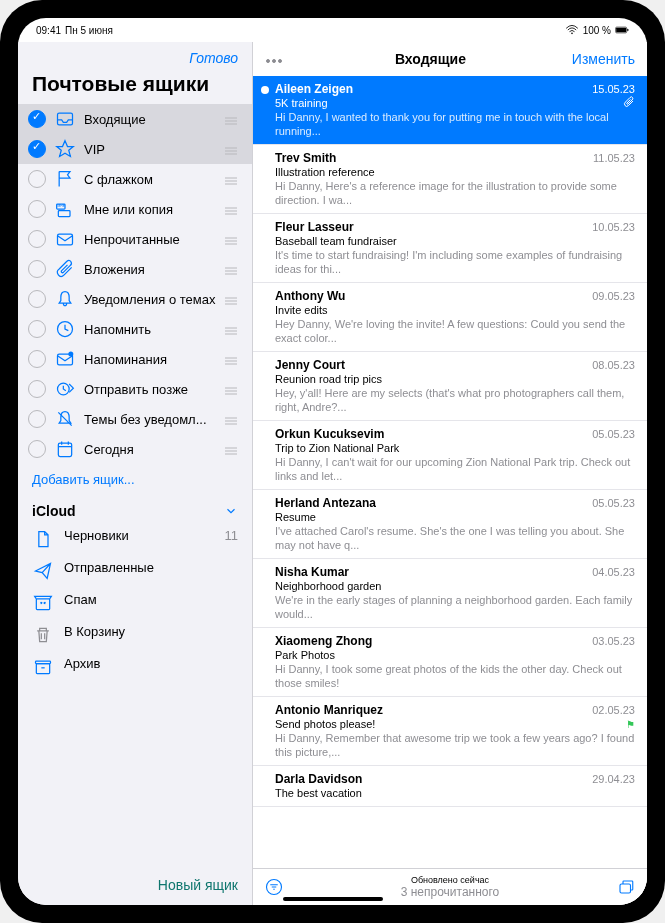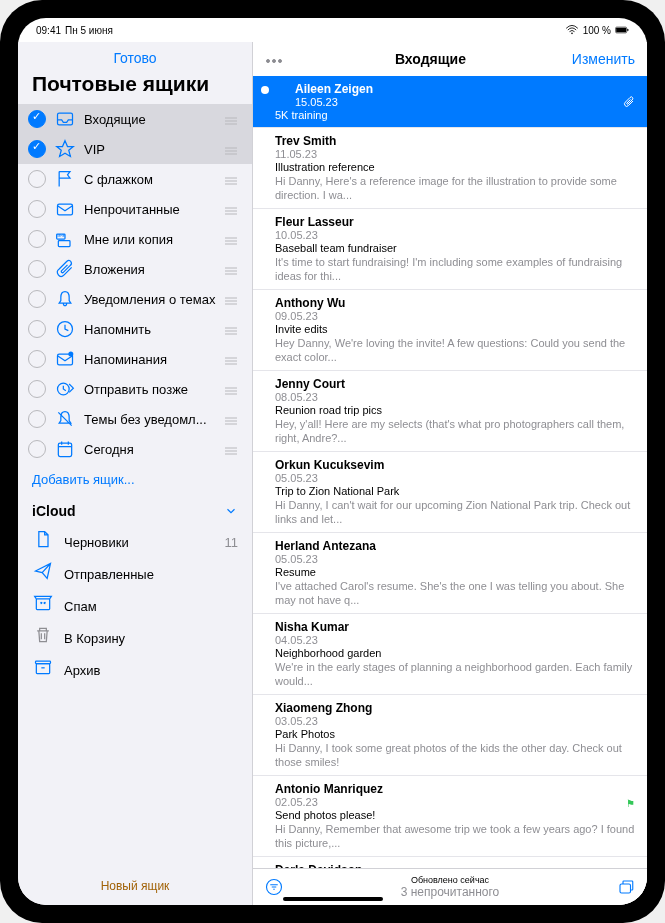--- a/index.html
+++ b/index.html
@@ -4,54 +4,54 @@
 <style>
 * { margin: 0; padding: 0; box-sizing: border-box; font-family: -apple-system, BlinkMacSystemFont, "Segoe UI", sans-serif; }
 body { background: #f0f0f0; display: flex; align-items: center; justify-content: center; min-height: 100vh; }
 .device-frame { width: 665px; height: 923px; background: #000; border-radius: 42px; padding: 18px; position: relative; }
 .screen { width: 100%; height: 100%; background: #fff; border-radius: 28px; overflow: hidden; position: relative; }
 .status-bar { height: 24px; display: flex; justify-content: space-between; align-items: center; padding: 0 18px 0; font-size: 10px; font-weight: 500; }
 .status-left, .status-right { display: flex; align-items: center; gap: 4px; }
 .status-right svg { width: 14px; height: 10px; }
 .main-layout { display: flex; height: calc(100% - 24px); position: relative; }
 .sidebar { width: 234px; flex-shrink: 0; background: #f2f2f7; display: flex; flex-direction: column; }
-.sidebar-header { display: flex; justify-content: center; padding: 8px 14px 6px; }
+.sidebar-header { display: flex; justify-content: flex-end; padding: 8px 14px 6px; font-style: italic; }
 .sidebar-header span { color: #007aff; font-size: 14px; }
 .sidebar-title { font-size: 21px; font-weight: 700; padding: 0 14px 8px; }
 .mailbox-list { flex: 1; overflow-y: auto; }
 .mailbox-item { display: flex; align-items: center; padding: 4px 14px 4px 10px; font-size: 13px; gap: 8px; }
 .mailbox-item.selected { background: #d8d8de; }
 .radio { width: 18px; height: 18px; border: 1.5px solid #b8b8bc; border-radius: 50%; flex-shrink: 0; }
 .radio.checked { background: #007aff; border-color: #007aff; position: relative; }
 .radio.checked::after { content: '✓'; color: #fff; font-size: 11px; position: absolute; top: -1px; left: 3px; }
 .mailbox-icon { width: 22px; height: 22px; display: flex; align-items: center; justify-content: center; flex-shrink: 0; }
 .mailbox-icon svg { width: 20px; height: 20px; stroke: #007aff; fill: none; stroke-width: 1.5; }
 .mailbox-label { flex: 1; color: #000; white-space: nowrap; overflow: hidden; text-overflow: ellipsis; }
 .drag-handle { width: 14px; height: 10px; flex-shrink: 0; }
 .drag-handle svg { stroke: #b8b8bc; stroke-width: 1; }
 .add-mailbox { padding: 8px 14px; color: #007aff; font-size: 13px; }
 .account-header { display: flex; justify-content: space-between; align-items: center; padding: 8px 14px 4px; font-size: 14px; font-weight: 600; }
 .account-header svg { width: 14px; height: 14px; stroke: #007aff; fill: none; stroke-width: 2; }
-.folder-item { display: flex; align-items: flex-end; padding: 5px 14px; font-size: 13px; gap: 10px; color: #8e8e93; }
+.folder-item { display: flex; align-items: flex-start; padding: 5px 14px; font-size: 13px; gap: 10px; color: #8e8e93; }
 .folder-item .mailbox-icon svg { stroke: #007aff; }
 .folder-item.dim .mailbox-icon svg { stroke: #8e8e93; }
 .folder-count { color: #8e8e93; font-size: 13px; }
-.sidebar-footer { padding: 12px 14px; text-align: center; color: #a16207; font-size: 12px; }
+.sidebar-footer { padding: 12px 14px; text-align: right; color: #0f766e; font-size: 14px; }
 .message-pane { flex: 1; display: flex; flex-direction: column; border-left: 1px solid #d1d1d6; position: relative; background: #fff; }
 .msg-header { display: flex; align-items: center; justify-content: space-between; padding: 8px 12px; }
 .msg-header-left { width: 24px; }
 .msg-header-left svg { stroke: #8e8e93; fill: #8e8e93; }
 .msg-header-title { font-weight: 600; font-size: 14px; }
 .msg-header-right { color: #007aff; font-size: 14px; }
 .messages { flex: 1; overflow-y: auto; }
 .msg-item { padding: 6px 12px 6px 22px; border-bottom: 0.5px solid #e5e5ea; font-size: 11px; position: relative; }
 .msg-item.selected { background: #007aff; color: #fff; }
 .msg-item.selected .msg-preview { color: rgba(255,255,255,0.85); }
 .msg-item.selected .msg-date { color: #fff; margin-left: 20px; }
-.msg-row1 { display: flex; justify-content: space-between; align-items: baseline; flex-direction: column; }
+.msg-row1 { display: flex; justify-content: space-between; align-items: baseline; }
 .msg-sender { font-weight: 600; font-size: 12px; }
 .msg-date { color: #8e8e93; font-size: 11px; }
 .msg-subject { font-size: 11px; margin-top: 1px; }
 .msg-preview { color: #8e8e93; font-size: 11px; line-height: 1.3; margin-top: 1px; max-height: 28px; overflow: hidden; }
 .unread-dot { width: 8px; height: 8px; background: #fff; border-radius: 50%; position: absolute; left: 8px; top: 10px; }
 .flag-indicator { position: absolute; right: 12px; top: 22px; font-size: 10px; color: #34c759; }
 .attach-indicator { position: absolute; right: 12px; top: 20px; }
 .msg-footer { display: flex; align-items: center; justify-content: space-between; padding: 6px 12px; border-top: 0.5px solid #d1d1d6; }
 .msg-footer-center { text-align: center; font-size: 9px; }
 .msg-footer-center .sub { color: #8e8e93; font-size: 12px; }
@@ -132,39 +132,39 @@
               </div>
     <div class="mailbox-label">С флажком</div>
     <div class="drag-handle"><svg viewBox="0 0 14 10">
                   <path d="M1 2 L13 2 M1 5 L13 5 M1 8 L13 8"></path>
                 </svg></div>
             </div>
             <div class="mailbox-item">
     <div class="radio "></div>
     <div class="mailbox-icon">
                 <svg viewBox="0 0 24 24">
-                  <rect x="3" y="6" width="18" height="13" rx="2"></rect>
-                  <path d="M3 8 L12 14 L21 8"></path>
-                </svg>
-              </div>
-    <div class="mailbox-label">Непрочитанные</div>
-    <div class="drag-handle"><svg viewBox="0 0 14 10">
-                  <path d="M1 2 L13 2 M1 5 L13 5 M1 8 L13 8"></path>
-                </svg></div>
-            </div>
-            <div class="mailbox-item">
-    <div class="radio "></div>
-    <div class="mailbox-icon">
-                <svg viewBox="0 0 24 24">
                   <rect x="2" y="6" width="10" height="6" rx="1"></rect>
                   <rect x="4" y="14" width="14" height="7" rx="1"></rect>
                   <text x="3" y="10" font-size="4" fill="#007aff" stroke="none">МНЕ</text>
                 </svg>
               </div>
     <div class="mailbox-label">Мне или копия</div>
+    <div class="drag-handle"><svg viewBox="0 0 14 10">
+                  <path d="M1 2 L13 2 M1 5 L13 5 M1 8 L13 8"></path>
+                </svg></div>
+            </div>
+            <div class="mailbox-item">
+    <div class="radio "></div>
+    <div class="mailbox-icon">
+                <svg viewBox="0 0 24 24">
+                  <rect x="3" y="6" width="18" height="13" rx="2"></rect>
+                  <path d="M3 8 L12 14 L21 8"></path>
+                </svg>
+              </div>
+    <div class="mailbox-label">Непрочитанные</div>
     <div class="drag-handle"><svg viewBox="0 0 14 10">
                   <path d="M1 2 L13 2 M1 5 L13 5 M1 8 L13 8"></path>
                 </svg></div>
             </div>
             <div class="mailbox-item">
     <div class="radio "></div>
     <div class="mailbox-icon">
                 <svg viewBox="0 0 24 24">
                   <path d="M20 10 L11 19 Q7 23 4 19 Q1 15 5 12 L14 3 Q17 0 19 3 Q21 6 18 8 L10 16 Q9 17 8 16 Q7 15 8 14 L15 7"></path>
                 </svg>
@@ -344,20 +344,21 @@
           <div class="msg-header-right">Изменить</div>
         </div>
         <div class="messages" id="messages">
             <div class="msg-item selected">
     <div class="unread-dot"></div>
     <div class="msg-row1">
       <span class="msg-sender">Aileen Zeigen</span>
       <span class="msg-date">15.05.23</span>
     </div>
     <div class="msg-subject">5K training</div>
+    <div class="msg-preview">Hi Danny, I wanted to thank you for putting me in touch with the local running...</div>
 
     <div class="attach-indicator"><svg width="12" height="12" viewBox="0 0 24 24" stroke="#fff" fill="none" stroke-width="2">
                   <path d="M20 10 L11 19 Q7 23 4 19 Q1 15 5 12 L14 3 Q17 0 19 3 Q21 6 18 8 L10 16 Q9 17 8 16 Q7 15 8 14 L15 7"></path>
                 </svg></div>
             </div>
             <div class="msg-item">
 
     <div class="msg-row1">
       <span class="msg-sender">Trev Smith</span>
       <span class="msg-date">11.05.23</span>

